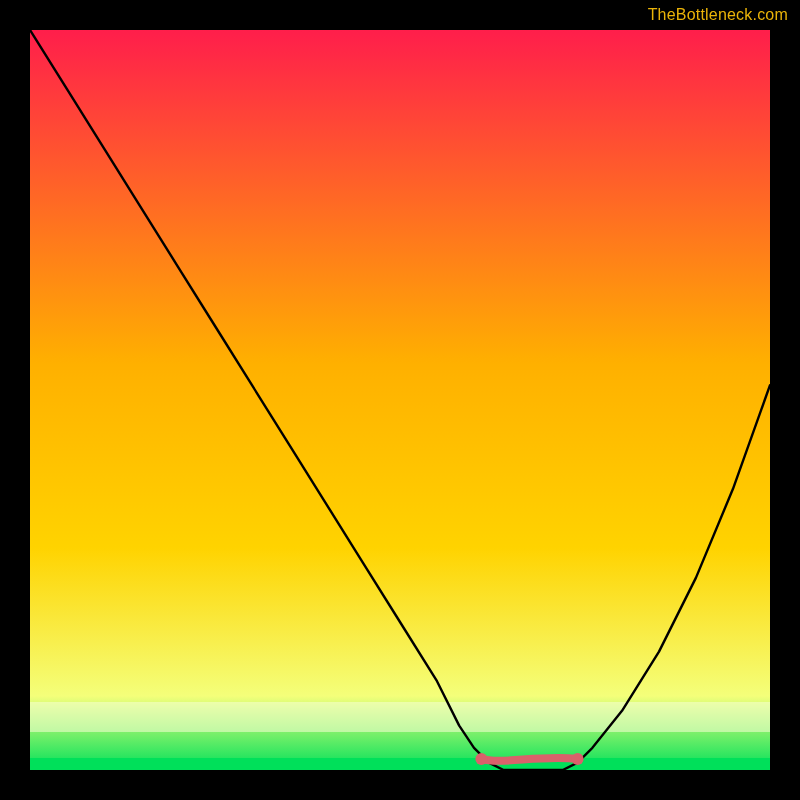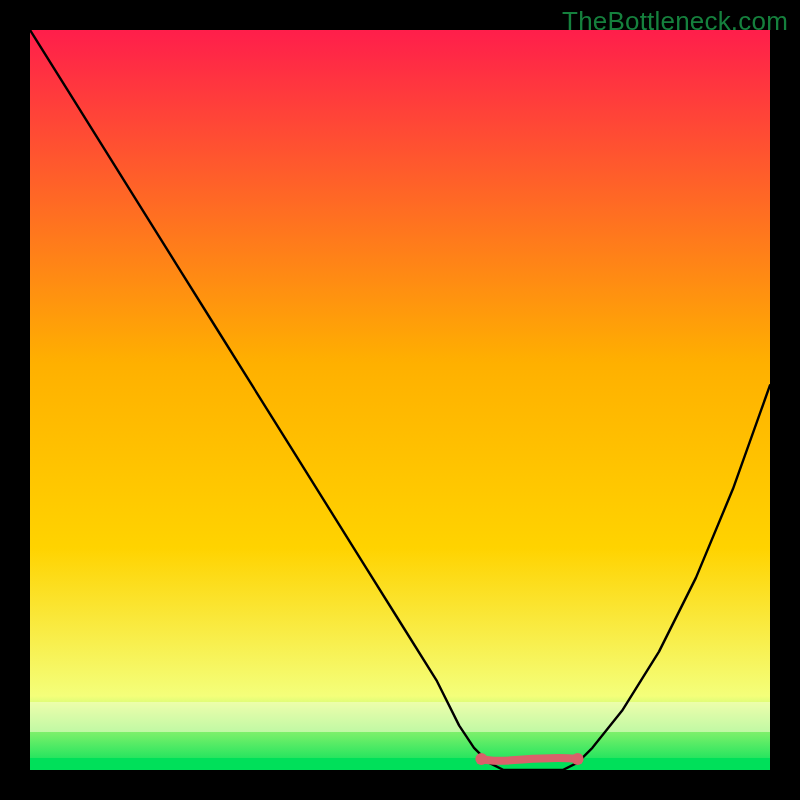--- a/index.html
+++ b/index.html
@@ -14,22 +14,22 @@
   .frame {
     position: relative;
     width: 800px;
     height: 800px;
     background: #000;
   }
   .watermark {
     position: absolute;
     top: 6px;
     right: 12px;
-    color: #15803d;
-    font-size: 26px;
+    color: #eab308;
+    font-size: 16px;
     font-weight: 500;
     letter-spacing: 0.2px;
     z-index: 10;
   }
   .plot {
     position: absolute;
     left: 30px;
     top: 30px;
     width: 740px;
     height: 740px;

